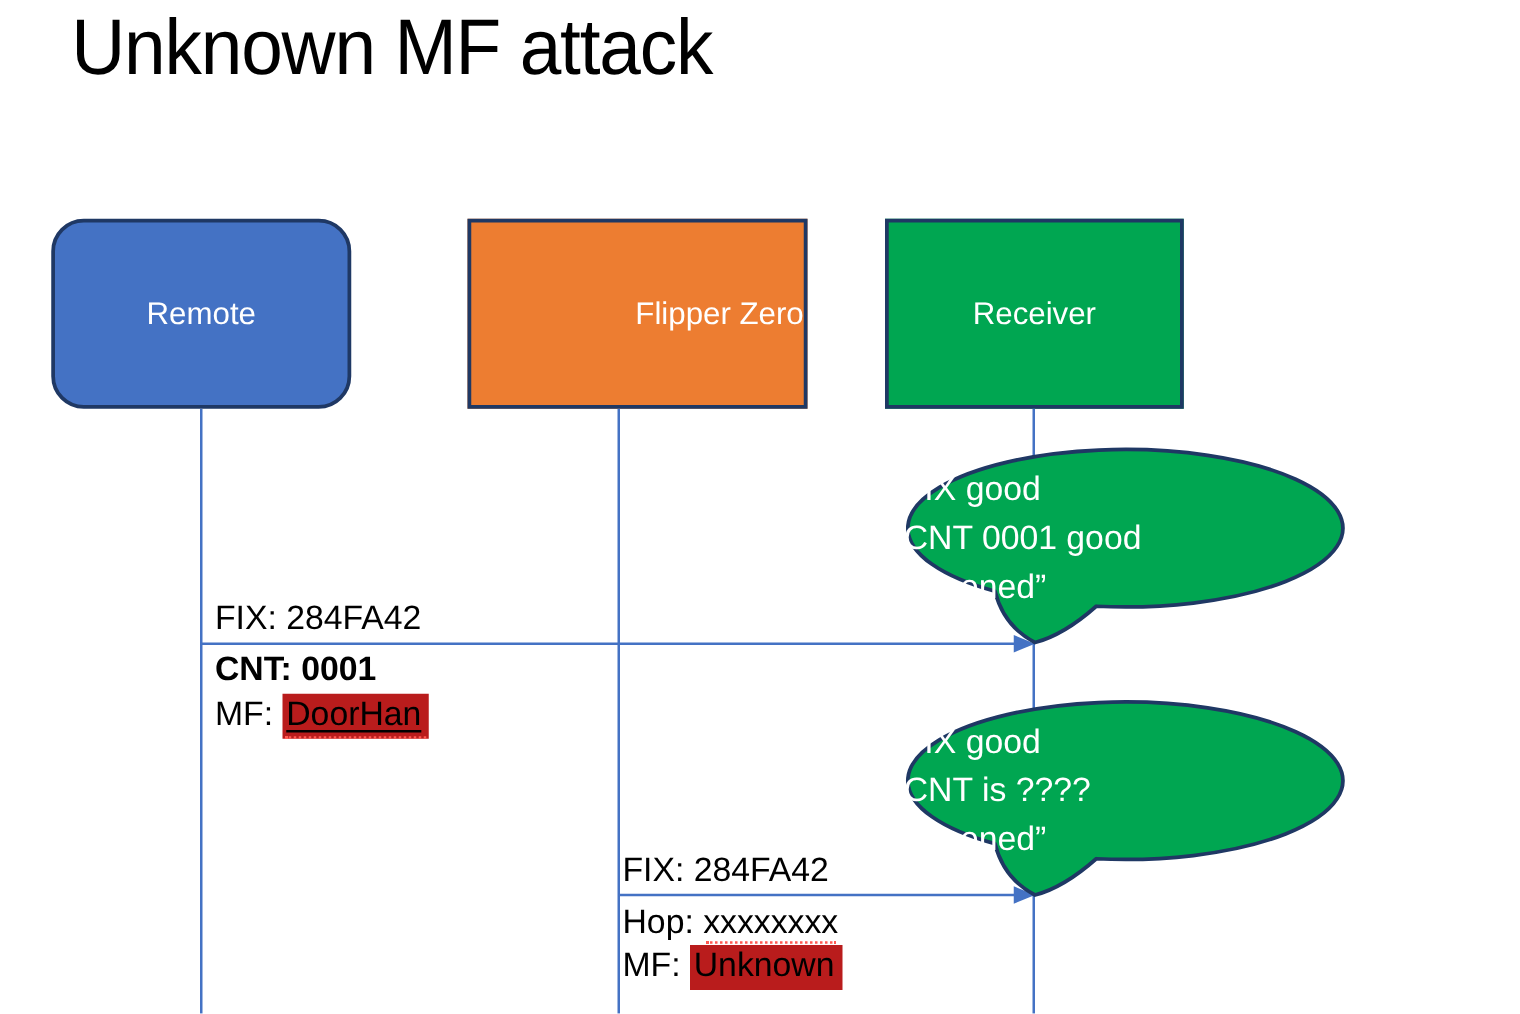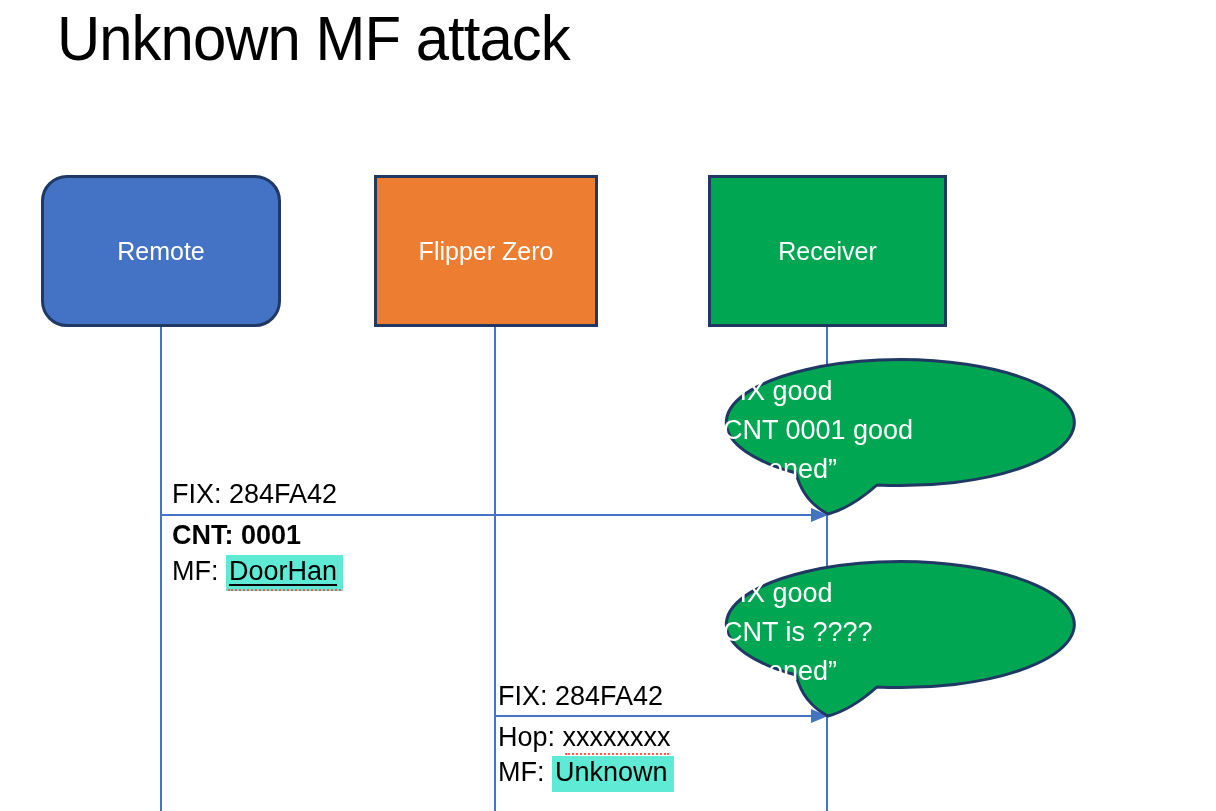--- a/index.html
+++ b/index.html
@@ -6,21 +6,21 @@
   .stage{position:relative;width:1216px;height:811px;background:#ffffff;overflow:hidden;}
 
   
   .slide-title{position:absolute;left:57px;top:2px;margin:0;font-size:63px;font-weight:300;
     color:#000;white-space:nowrap;transform:scaleX(.95);transform-origin:left top;letter-spacing:-1px;}
 
   
   .actor{position:absolute;top:175px;height:152px;box-sizing:border-box;border:3px solid #1F3864;
     display:flex;align-items:center;justify-content:center;color:#fff;font-size:25px;}
   .actor-remote{left:41px;width:240px;background:#4472C4;border-radius:26px;}
-  .actor-flipper{left:374px;width:224px;background:#ED7D31;}
+  .actor-flipper{left:374px;width:272px;background:#ED7D31;justify-content:flex-end;}
   .actor-receiver{left:708px;width:239px;background:#00A651;}
 
   
   .lifeline{position:absolute;top:327px;height:484px;width:2px;background:#4472C4;}
   .ll-remote{left:160px;}
   .ll-flipper{left:494px;}
   .ll-receiver{left:826px;}
 
   
   .msg-line{position:absolute;height:2px;background:#4472C4;}
@@ -33,21 +33,21 @@
 
   
   .mrow{position:absolute;font-size:27px;color:#000;white-space:nowrap;}
   .m1r1{left:172px;top:479px;}
   .m1r2{left:172px;top:520px;font-weight:bold;}
   .m1r3{left:172px;top:556px;}
   .m2r1{left:498px;top:681px;}
   .m2r2{left:498px;top:722px;}
   .m2r3{left:498px;top:757px;}
 
-  .hl{background:#5eead4;padding:1px 6px 5px 3px;}
+  .hl{background:#b91c1c;padding:1px 6px 5px 3px;}
   .ul{text-decoration:underline;text-decoration-thickness:2px;text-decoration-color:#000;text-underline-offset:4px;}
   .sqg{position:relative;}
   .sqg::after{content:"";position:absolute;left:2px;right:2px;bottom:0;border-bottom:2px dotted #FF5A52;}
   .sqg-plain::after{bottom:-3px;}
 
   
   .callout-svg{position:absolute;width:356px;height:160px;}
   .cb-1{left:723px;top:357px;}
   .cb-2{left:723px;top:559px;}
   .callout-text{position:absolute;width:356px;text-align:left;color:#fff;font-size:27px;line-height:39px;}

